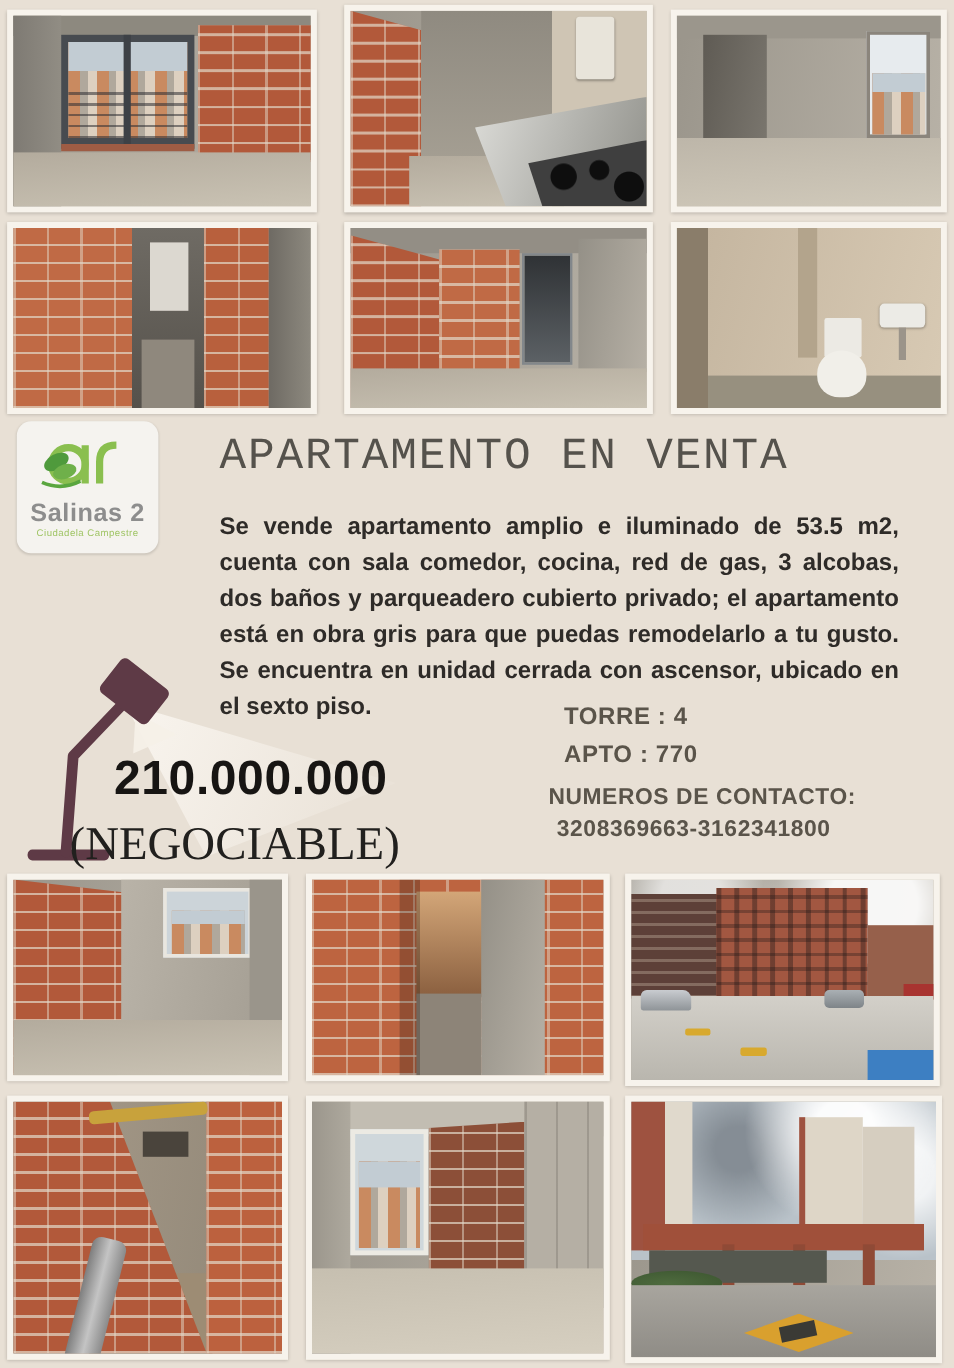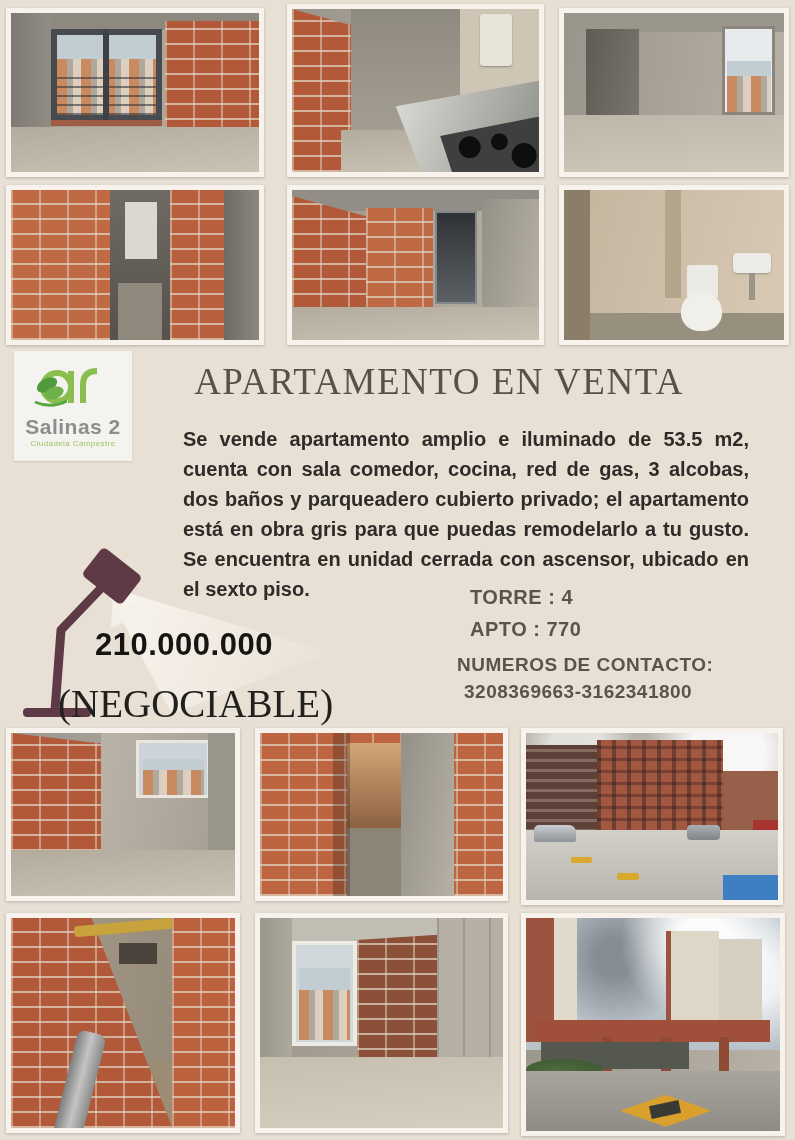--- a/index.html
+++ b/index.html
@@ -9,34 +9,34 @@
   .ph>div{position:absolute}
   .brick{background-color:#b2593a;background-image:repeating-linear-gradient(0deg,rgba(226,216,200,.7) 0 2px,transparent 2px 15px),repeating-linear-gradient(90deg,rgba(226,216,200,.5) 0 2px,transparent 2px 28px)}
   .conc{background:linear-gradient(100deg,#949087,#b6b0a5)}
   .floor{background:linear-gradient(175deg,#b3ab9d,#cac3b4)}
   .citysky{background-color:#b9ab9d;background-image:linear-gradient(#c2ccd3 0 30%,rgba(0,0,0,0) 30%),repeating-linear-gradient(90deg,#c98a60 0 10px,#b0a89c 10px 16px,#ddd0c0 16px 24px)}
   .rail{background:repeating-linear-gradient(0deg,rgba(45,45,50,.55) 0 2px,rgba(0,0,0,0) 2px 9px)}
   .stripesH{background-color:#5d4038;background-image:repeating-linear-gradient(0deg,rgba(232,220,198,.28) 0 3px,rgba(0,0,0,0) 3px 10px)}
   .twrwin{background-color:#a25741;background-image:repeating-linear-gradient(90deg,rgba(28,22,22,.38) 0 4px,rgba(0,0,0,0) 4px 15px),repeating-linear-gradient(0deg,rgba(28,22,22,.32) 0 3px,rgba(0,0,0,0) 3px 12px)}
   .vstreak{background-color:#b5afa4;background-image:repeating-linear-gradient(90deg,rgba(90,85,78,.25) 0 2px,rgba(0,0,0,0) 2px 26px)}
 
-  .logo-box{left:14px;top:351px;width:118px;height:110px;background:#f5f3ef;border-radius:0;box-shadow:0 1px 2px rgba(0,0,0,.12);text-align:center}
+  .logo-box{left:14px;top:351px;width:118px;height:110px;background:#f5f3ef;border-radius:12px;box-shadow:0 1px 2px rgba(0,0,0,.12);text-align:center}
   .logo-name{font-weight:bold;font-size:21px;color:#8d8d8d;letter-spacing:.5px;margin-top:-2px}
   .logo-tag{font-size:8px;color:#9fc464;letter-spacing:.4px}
 
-  .title{left:132px;top:360px;width:552px;text-align:right;font-family:Liberation Serif, serif;font-size:37px;color:#55524c;letter-spacing:1.5px;white-space:nowrap}
+  .title{left:144px;top:360px;width:552px;text-align:center;font-family:Liberation Mono, monospace;font-size:37px;color:#55524c;letter-spacing:1.5px;white-space:nowrap}
   .desc{left:183px;top:424px;width:566px;font-size:20px;line-height:30px;font-weight:600;color:#2e2b28;text-align:justify}
 
   .torre{left:470px;top:586px;font-size:20px;font-weight:bold;color:#5a544a;letter-spacing:.5px}
   .apto{left:470px;top:618px;font-size:20px;font-weight:bold;color:#5a544a;letter-spacing:.5px}
   .contact-label{left:457px;top:654px;font-size:19px;font-weight:bold;color:#5a544a;letter-spacing:.5px}
   .contact-numbers{left:464px;top:681px;font-size:19px;font-weight:bold;color:#5a544a;letter-spacing:.5px}
 
   .beam{left:104px;top:586px;width:226px;height:128px;background:linear-gradient(115deg,rgba(250,246,240,.95),rgba(250,246,240,0));clip-path:polygon(0 0,100% 52%,30% 100%);z-index:0}
-  .price{left:95px;top:627px;width:200px;font-size:31px;font-weight:bold;color:#171513;letter-spacing:.5px;z-index:2;white-space:nowrap}
+  .price{left:95px;top:627px;width:200px;font-size:40px;font-weight:bold;color:#171513;letter-spacing:.5px;z-index:2;white-space:nowrap}
   .negotiable{left:58px;top:681px;font-family:"Liberation Serif",serif;font-size:39px;color:#21201e;z-index:2;white-space:nowrap}
   .lamp{left:15px;top:550px;z-index:1}
 </style>
 </head>
 <body>
 
 <div class="ph" style="left:6px;top:8px;width:258px;height:169px">
   <div style="left:0;top:0;width:100%;height:11%;background:#8d897f"></div>
   <div style="left:0;top:0;width:16%;height:100%;background:linear-gradient(90deg,#7e7a73,#918d84)"></div>
   <div style="left:16%;top:10%;width:45%;height:60%;background:#474b50"></div>

